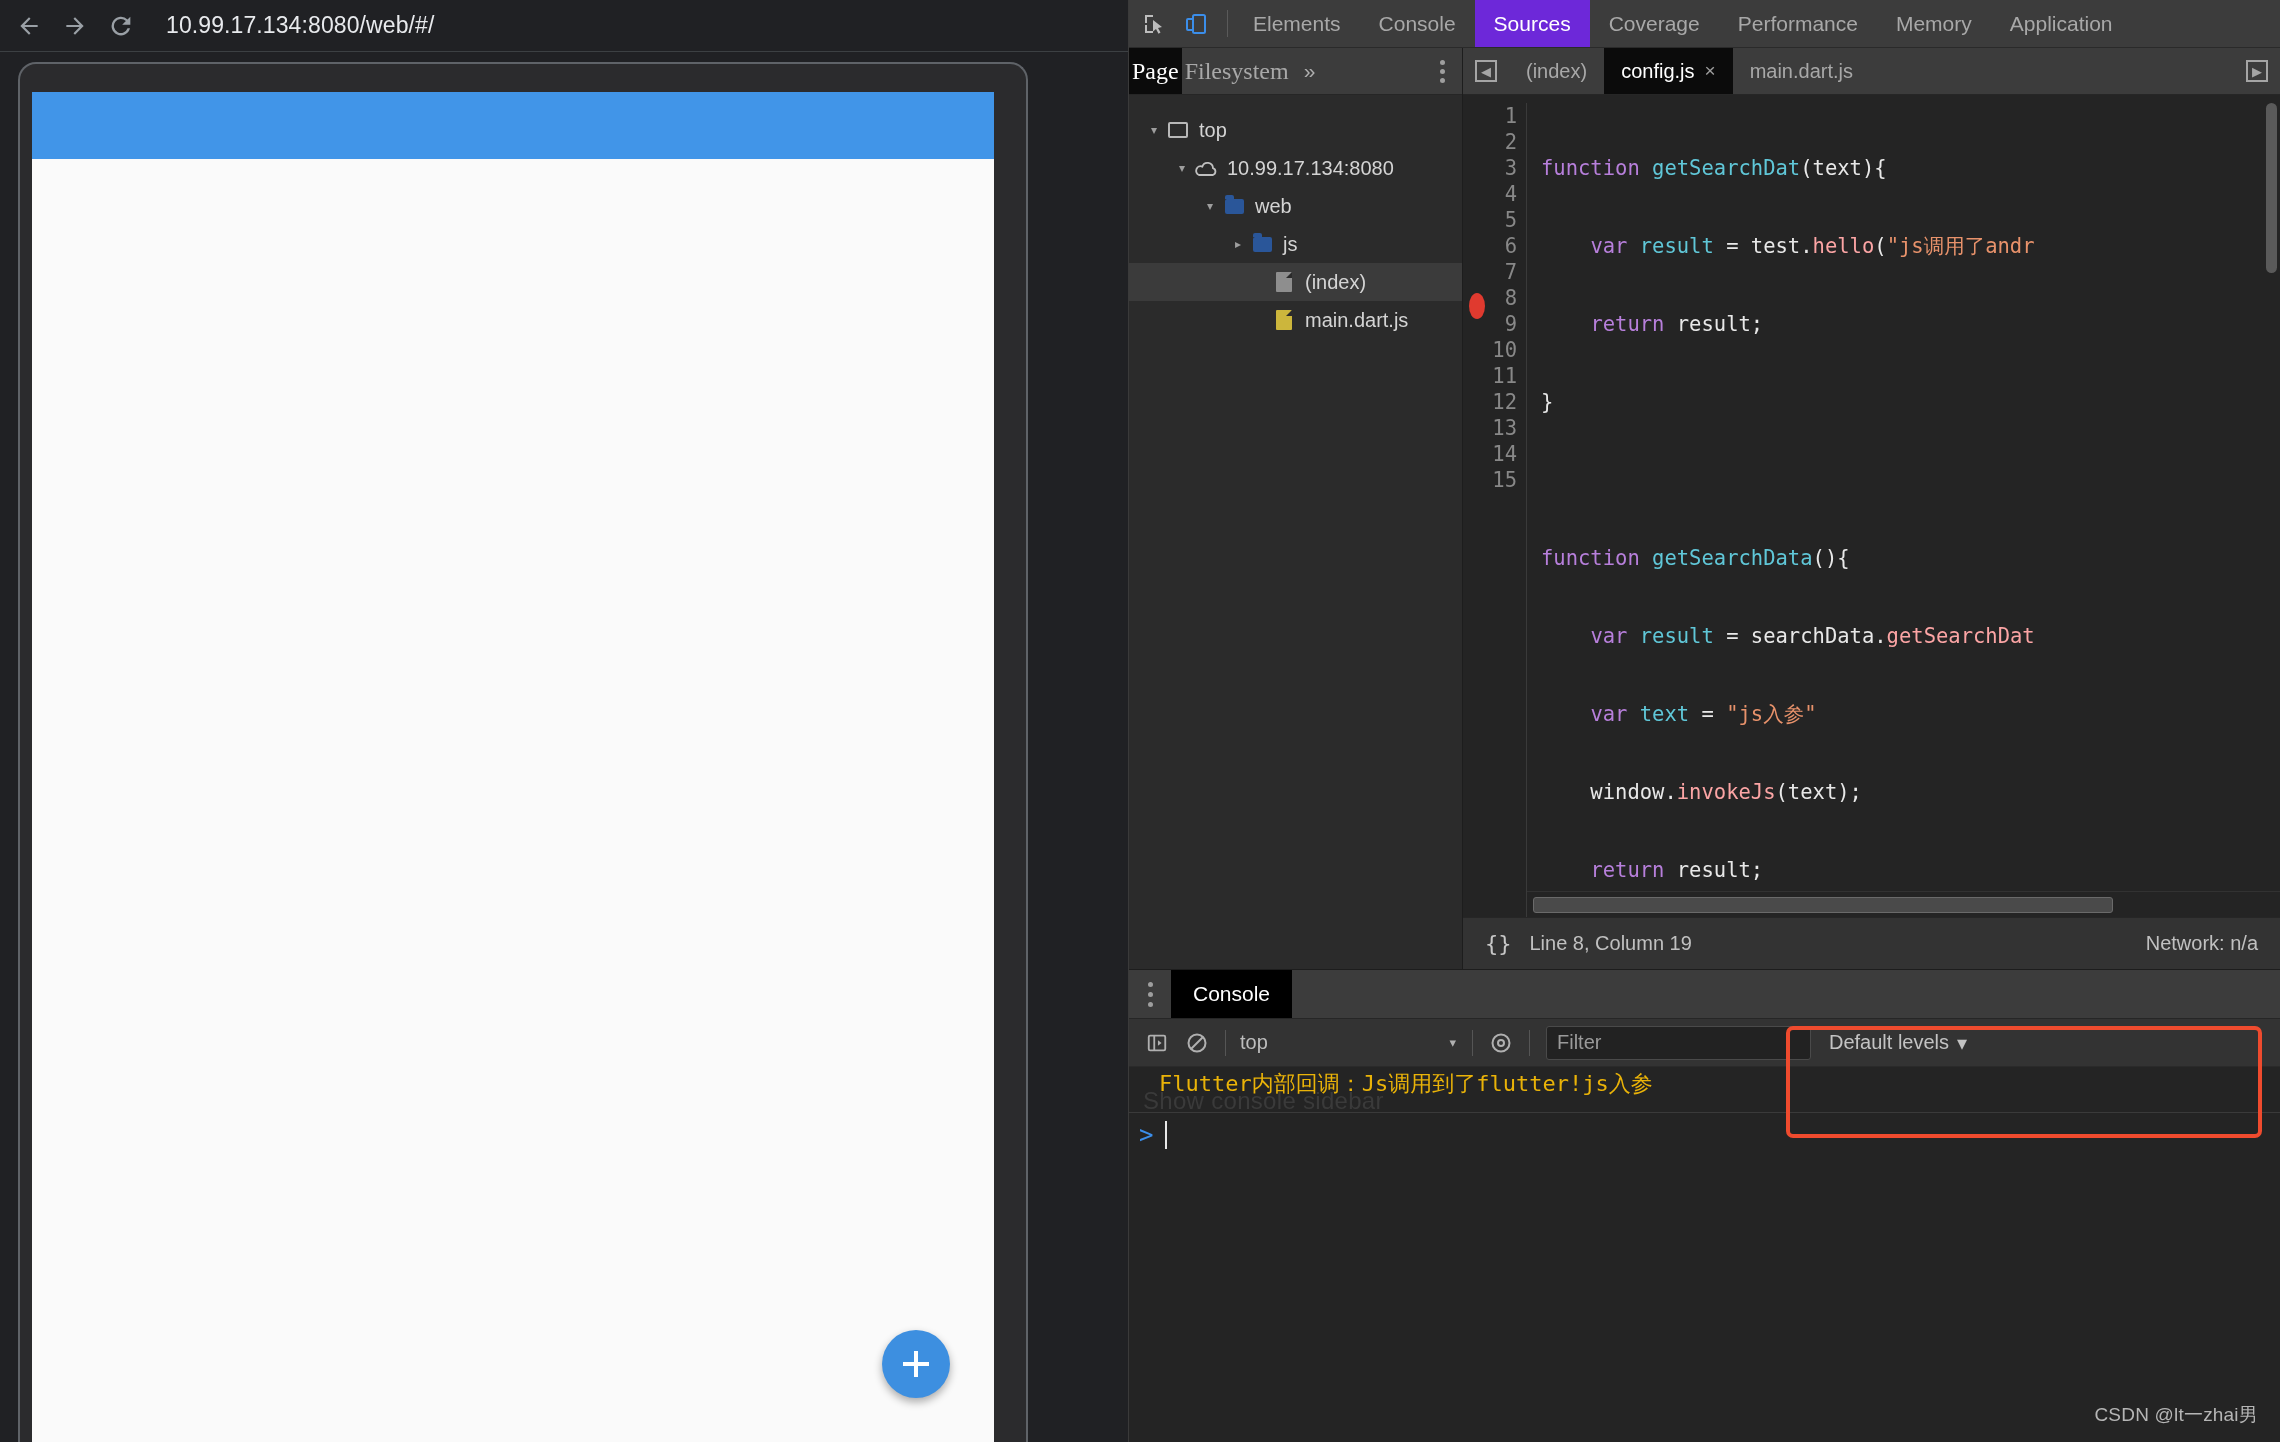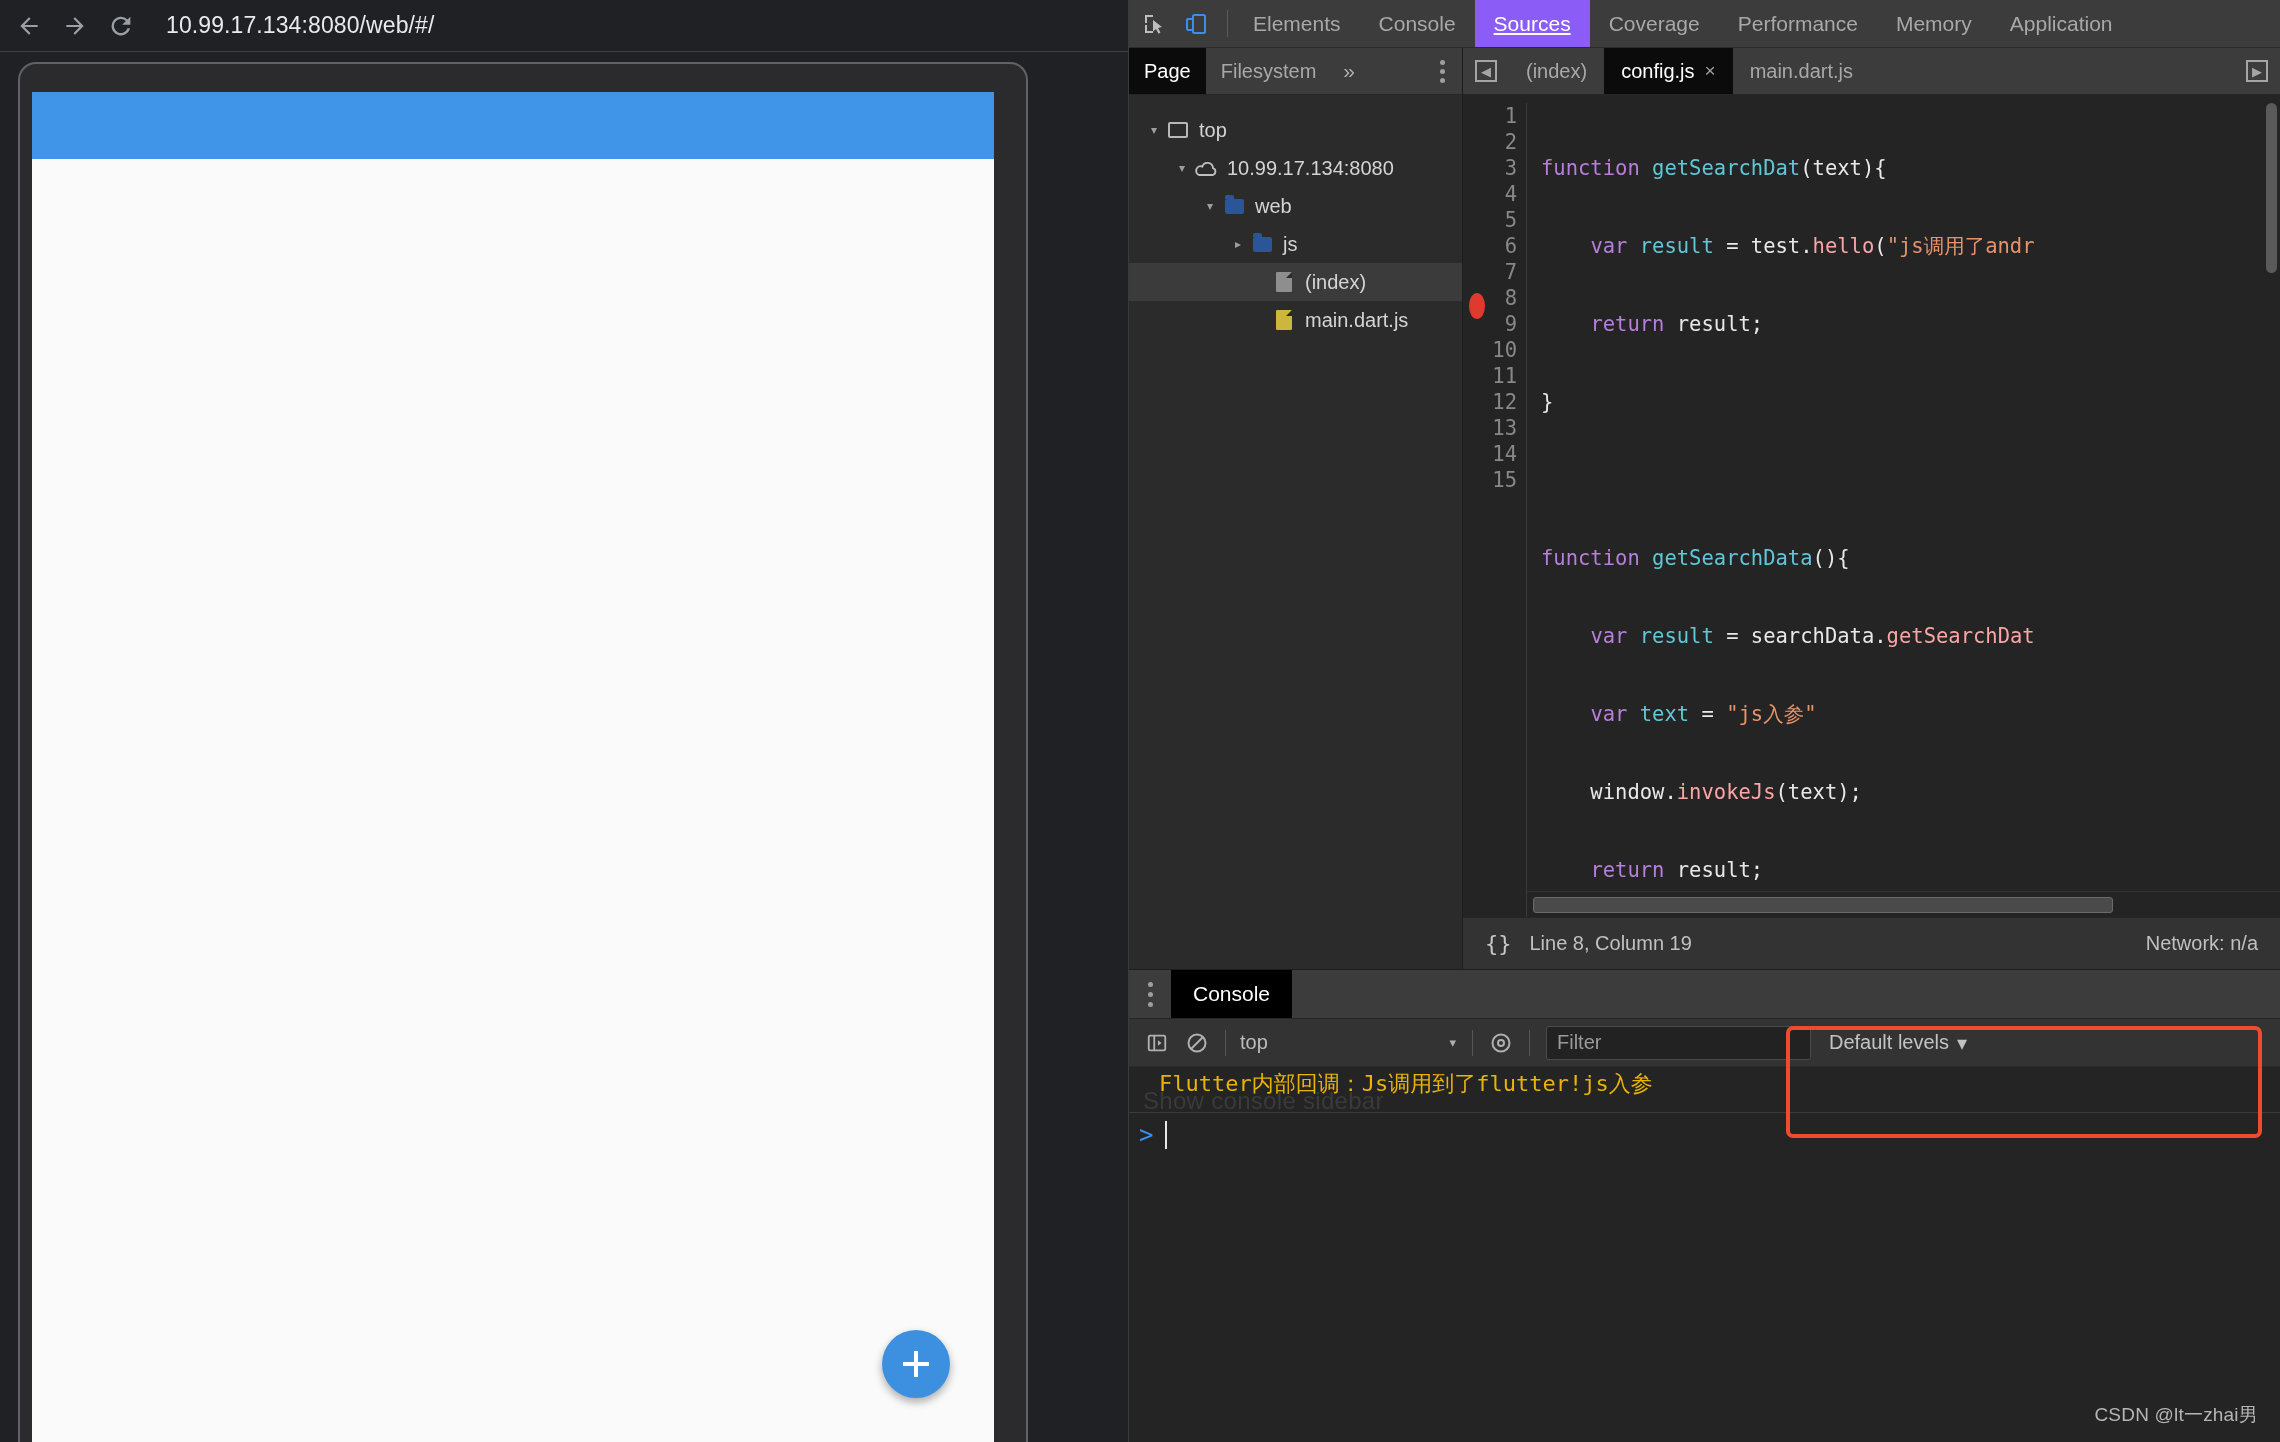--- a/index.html
+++ b/index.html
@@ -80,37 +80,37 @@
   .tool-ico {
     width: 38px; height: 38px; display: flex; align-items: center;
     justify-content: center; color: #bdbdbd; border-radius: 3px;
   }
   .tool-ico.active { color: #3b8eea; }
   .tab-sep { width: 1px; background: #5a5a5a; margin: 10px 6px; }
   .dt-tab {
     display: flex; align-items: center; padding: 0 19px;
     color: #a8a8a8; font-size: 21px; white-space: nowrap;
   }
-  .dt-tab.active { background: #8b5cf6; color: #ffffff; text-decoration: underline; }
+  .dt-tab.active { background: #6d28d9; color: #ffffff; }
 
   
   .sources {
     flex: 0 0 auto; height: 921px; display: flex; background: #242424;
   }
   .nav-pane {
     width: 334px; background: #2b2b2b; display: flex; flex-direction: column;
     border-right: 1px solid #1d1d1d;
   }
   .nav-tabs {
     height: 47px; display: flex; align-items: stretch; background: #3c3c3c;
     border-bottom: 1px solid #262626;
   }
   .nav-tab {
-    display: flex; align-items: center; padding: 0 15px; font-size: 20px;
-    color: #a8a8a8; white-space: nowrap;
+    display: flex; align-items: center; padding: 0 3px; font-size: 24px;
+    color: #a8a8a8; white-space: nowrap; font-family: Liberation Serif, serif;
   }
   .nav-tab.active { background: #0b0b0b; color: #fff; }
   .nav-more { display: flex; align-items: center; padding: 0 12px; color: #b0b0b0; font-size: 21px; }
   .kebab {
     margin-left: auto; display: flex; flex-direction: column; gap: 4px;
     justify-content: center; align-items: center; width: 40px;
   }
   .kebab i { width: 5px; height: 5px; border-radius: 50%; background: #9e9e9e; display: block; }
 
   .tree { padding-top: 16px; font-size: 20px; color: #d4d4d4; }

